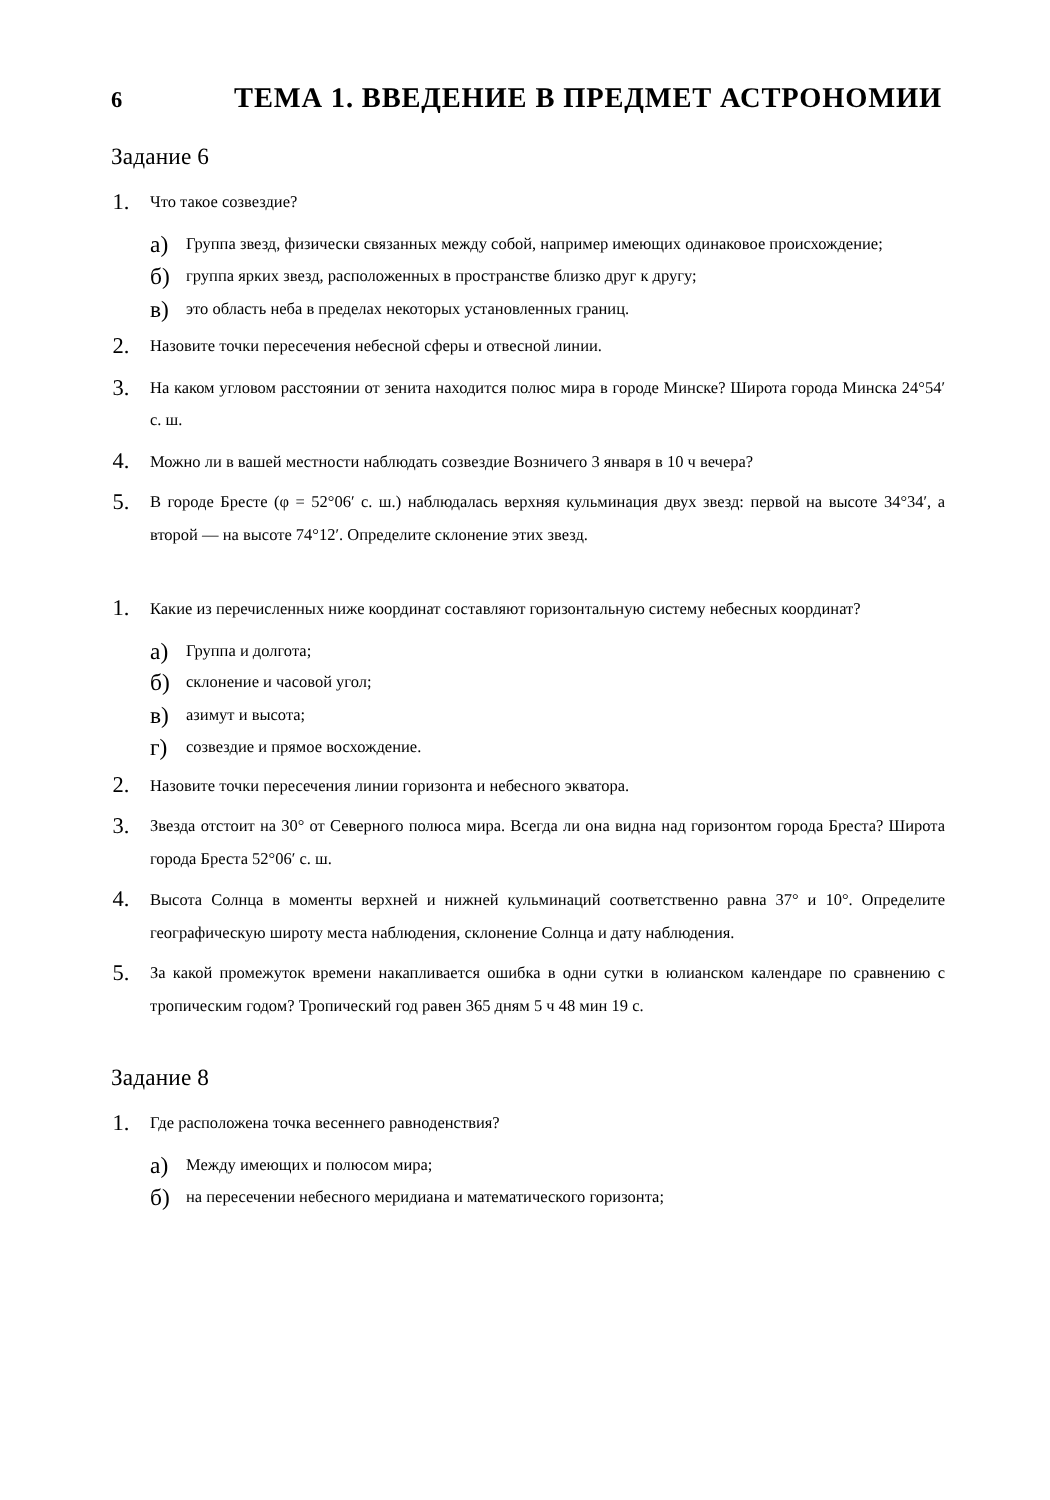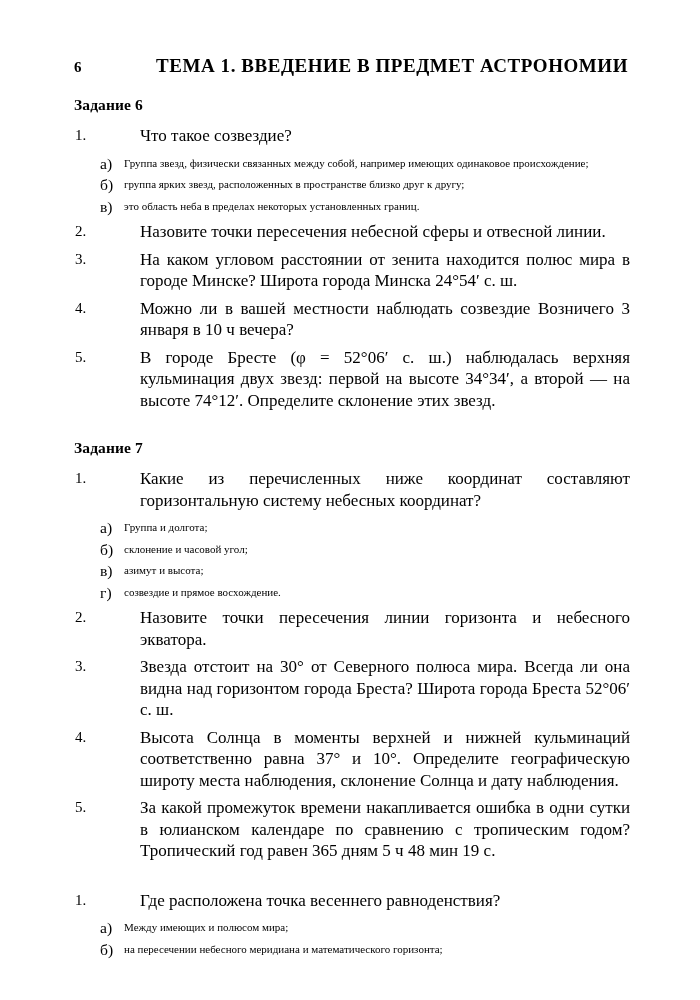--- a/index.html
+++ b/index.html
@@ -40,21 +40,21 @@
     text-transform: uppercase;
   }
   .content {
     position: absolute;
     top: 96px;
     left: 74px;
     width: 556px;
   }
   .task-heading {
     font-size: 15.5px;
-    font-weight: bold;
+    font-weight: normal;
     margin: 0 0 11px 0;
     letter-spacing: 0.1px;
   }
   .task-block {
     margin-bottom: 14px;
   }
   .task-block.second {
     margin-top: 28px;
   }
   .q-row {
@@ -66,26 +66,25 @@
     width: 26px;
     flex: 0 0 26px;
     font-size: 15px;
     line-height: 21.5px;
     text-align: left;
     padding-left: 1px;
     box-sizing: border-box;
   }
   .q-text {
     flex: 1 1 auto;
-    font-size: 17px;
+    font-size: 11px;
     line-height: 21.5px;
     text-align: justify;
     text-justify: inter-word;
     hyphens: manual;
-    margin-left: 40px;
   }
   .opts {
     margin: 0 0 4px 0;
     padding: 0;
   }
   .opt-row {
     display: flex;
     align-items: flex-start;
     margin-left: 26px;
   }
@@ -151,21 +150,20 @@
         <div class="q-text">Можно ли в вашей местности наблюдать созвездие Возничего 3 января в 10 ч вечера?</div>
       </div>
 
       <div class="q-row">
         <div class="q-num">5.</div>
         <div class="q-text">В городе Бресте (φ = 52°06′ с. ш.) наблюдалась верхняя кульминация двух звезд: первой на высоте 34°34′, а второй — на высоте 74°12′. Определите склонение этих звезд.</div>
       </div>
     </div>
 
     <div class="task-block second">
-      <div class="task-heading">Задание 7</div>
 
       <div class="q-row">
         <div class="q-num">1.</div>
         <div class="q-text">Какие из перечисленных ниже координат составляют горизонтальную систему небесных координат?</div>
       </div>
       <div class="opts">
         <div class="opt-row">
           <div class="opt-label">а)</div>
           <div class="opt-text">Группа и долгота;</div>
         </div>
@@ -198,20 +196,21 @@
         <div class="q-text">Высота Солнца в моменты верхней и нижней кульминаций соответственно равна 37° и 10°. Определите географическую широту места наблюдения, склонение Солнца и дату наблюдения.</div>
       </div>
 
       <div class="q-row">
         <div class="q-num">5.</div>
         <div class="q-text">За какой промежуток времени накапливается ошибка в одни сутки в юлианском календаре по сравнению с тропическим годом? Тропический год равен 365 дням 5 ч 48 мин 19 с.</div>
       </div>
     </div>
 
     <div class="task-block second">
+      <div class="task-heading">Задание 8</div>
 
       <div class="q-row">
         <div class="q-num">1.</div>
         <div class="q-text">Где расположена точка весеннего равноденствия?</div>
       </div>
       <div class="opts">
         <div class="opt-row">
           <div class="opt-label">а)</div>
           <div class="opt-text">Между имеющих и полюсом мира;</div>
         </div>

